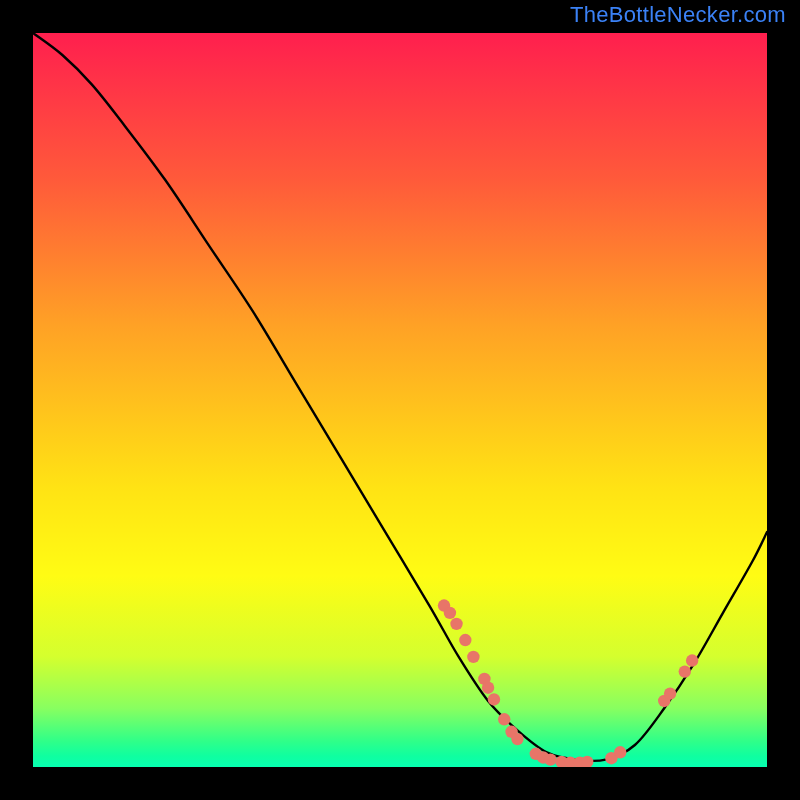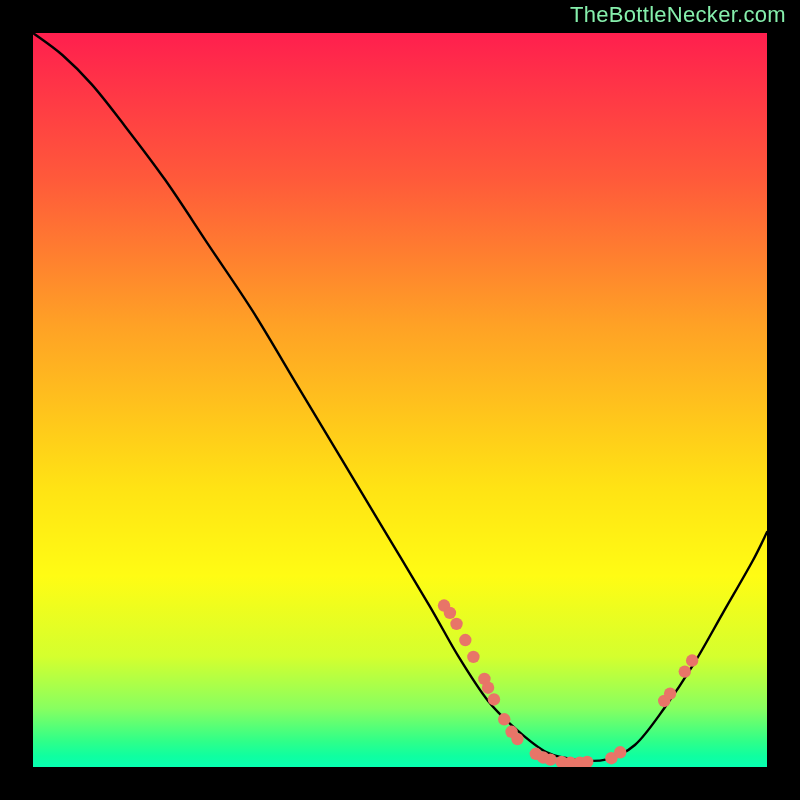--- a/index.html
+++ b/index.html
@@ -14,21 +14,21 @@
   .frame {
     position: relative;
     width: 800px;
     height: 800px;
     background: #000000;
   }
   .attribution {
     position: absolute;
     top: 2px;
     right: 14px;
-    color: #86efac;
+    color: #3b82f6;
     font-size: 22px;
     font-weight: 500;
     letter-spacing: 0.3px;
   }
   .plot-area {
     position: absolute;
     left: 33px;
     top: 33px;
     width: 734px;
     height: 734px;

